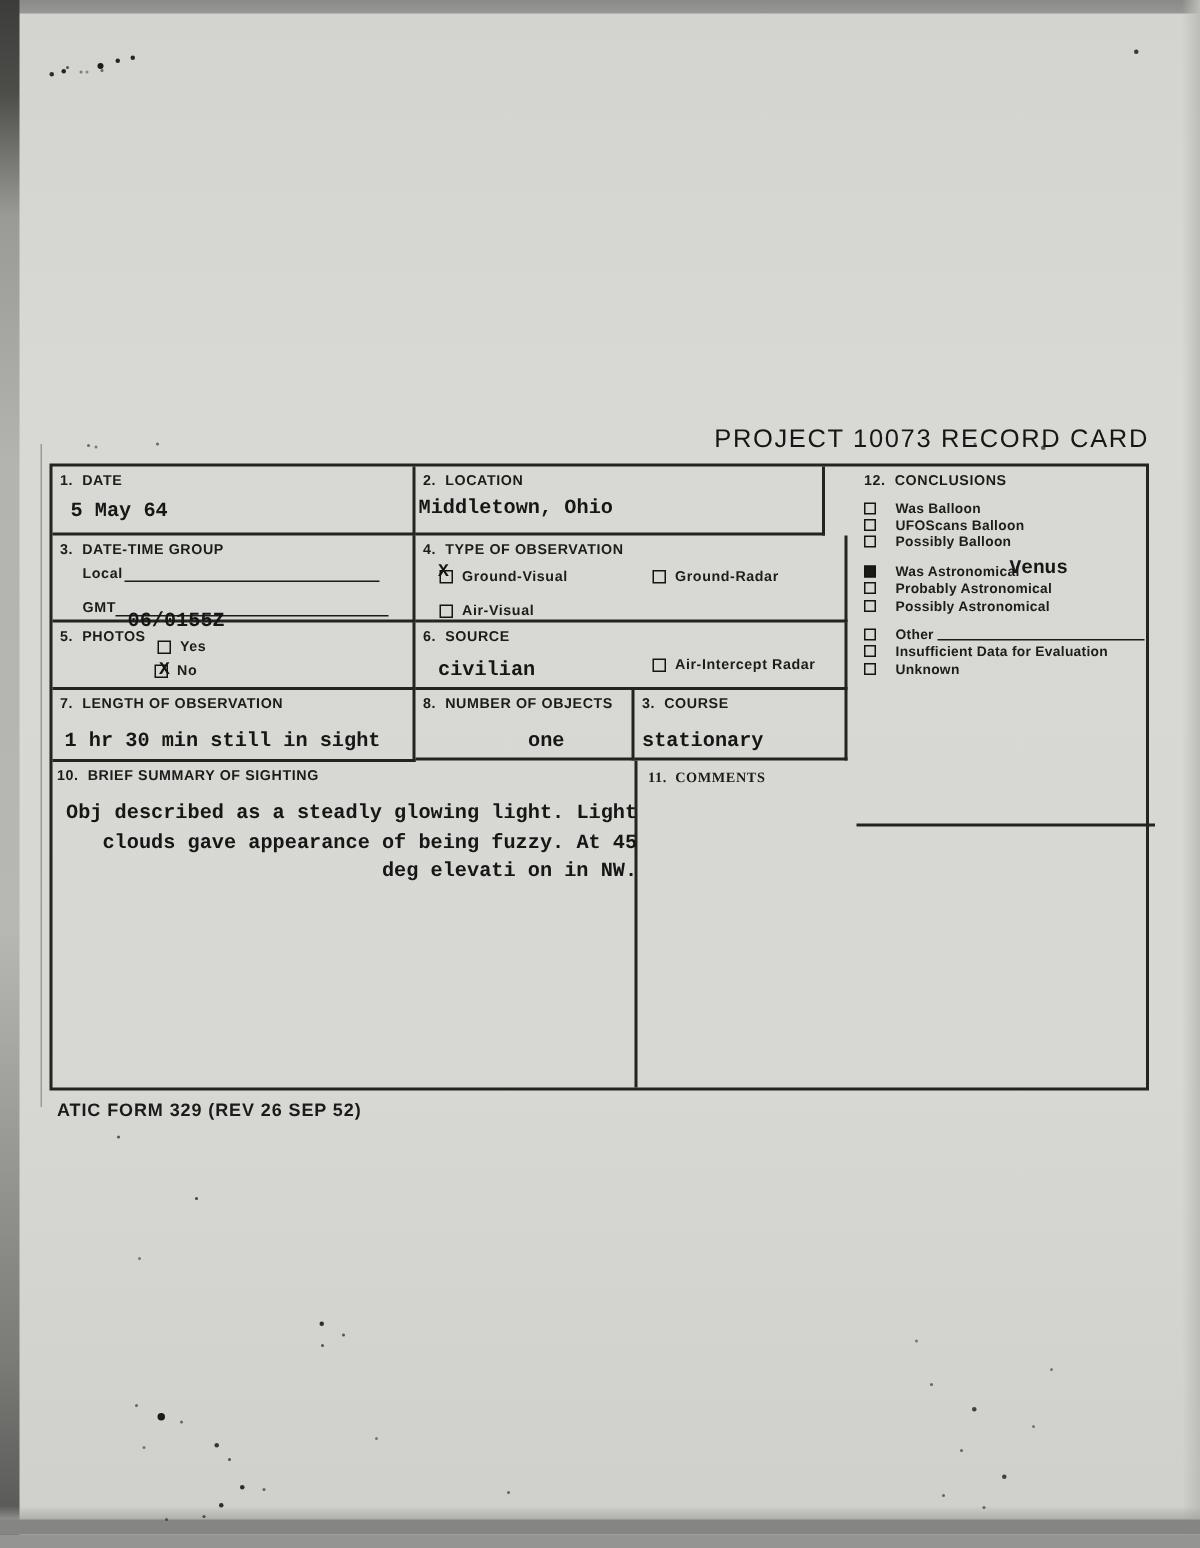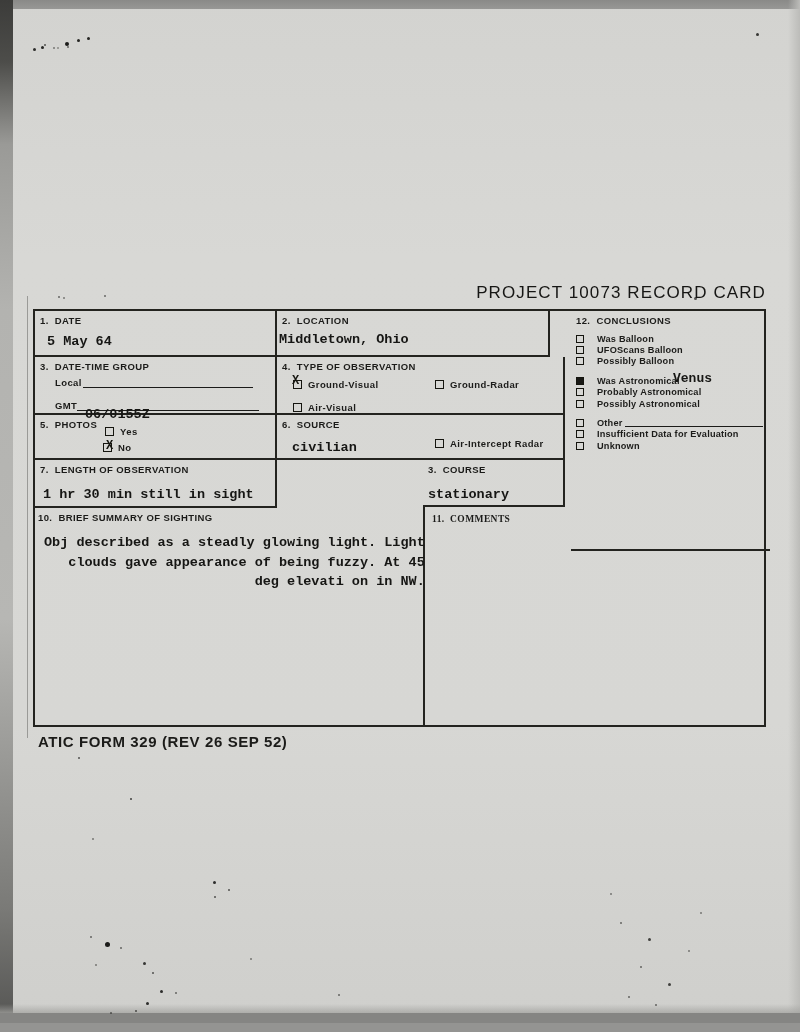--- a/index.html
+++ b/index.html
@@ -55,21 +55,21 @@
   .c-row .cb.filled{background:#191915;}
   .c-row .txt{font-weight:700;font-size:9.2px;letter-spacing:.2px;}
   .c-row .tail{flex:1;border-bottom:1.3px solid #1b1b19;height:7px;margin-left:2px;margin-right:3px;}
   .c-note{position:absolute;left:97px;top:-4px;font-family:"Liberation Mono",monospace;
     font-weight:700;font-size:13px;color:#161614;}
 
   .watermark{position:absolute;left:287px;top:501px;font-weight:700;font-size:30px;
     letter-spacing:.5px;color:rgba(145,145,143,.9);
     text-shadow:-1px -1px 0 rgba(225,225,222,.8),1px 1px 2px rgba(50,50,48,.8);}
 
-  .footer{position:absolute;left:38px;top:733px;font-weight:700;font-size:15px;
+  .footer{position:absolute;left:38px;top:733px;font-weight:700;font-size:12px;
     letter-spacing:.6px;color:#1b1b19;}
 </style>
 </head>
 <body>
 
 <div class="page">
   <div class="edge-top"></div>
   <div class="edge-left"></div>
   <div class="edge-right"></div>
   <div class="edge-bottom1"></div>
@@ -235,20 +235,24 @@
     </div>
     <div class="cell bR bB" style="left:242px;top:104px;width:288px;height:45px;">
       <span class="lbl">6.  SOURCE</span>
       <span class="tw" style="left:15px;bottom:3px;">civilian</span>
     </div>
 
     <div class="cell bR bB" style="left:0;top:149px;width:242px;height:48px;">
       <span class="lbl">7.  LENGTH OF OBSERVATION</span>
       <span class="tw" style="left:8px;bottom:4px;">1 hr 30 min still in sight</span>
     </div>
+    <div class="cell bR bB" style="left:242px;top:149px;width:146px;height:47px;">
+      <span class="lbl">8.  NUMBER OF OBJECTS</span>
+      <span class="tw" style="left:75px;bottom:3px;">one</span>
+    </div>
     <div class="cell bR bB" style="left:388px;top:149px;width:142px;height:47px;">
       <span class="lbl">3.  COURSE</span>
       <span class="tw" style="left:5px;bottom:3px;">stationary</span>
     </div>
 
     <div class="cell bR" style="left:0;top:196px;width:390px;height:218px;">
       <span class="lbl" style="left:3px;top:5px;">10.  BRIEF SUMMARY OF SIGHTING</span>
       <span class="tw pre" style="left:9px;top:26px;">Obj described as a steadly glowing light. Light
  clouds gave appearance of being fuzzy. At 45
 deg elevati on in NW.</span>

